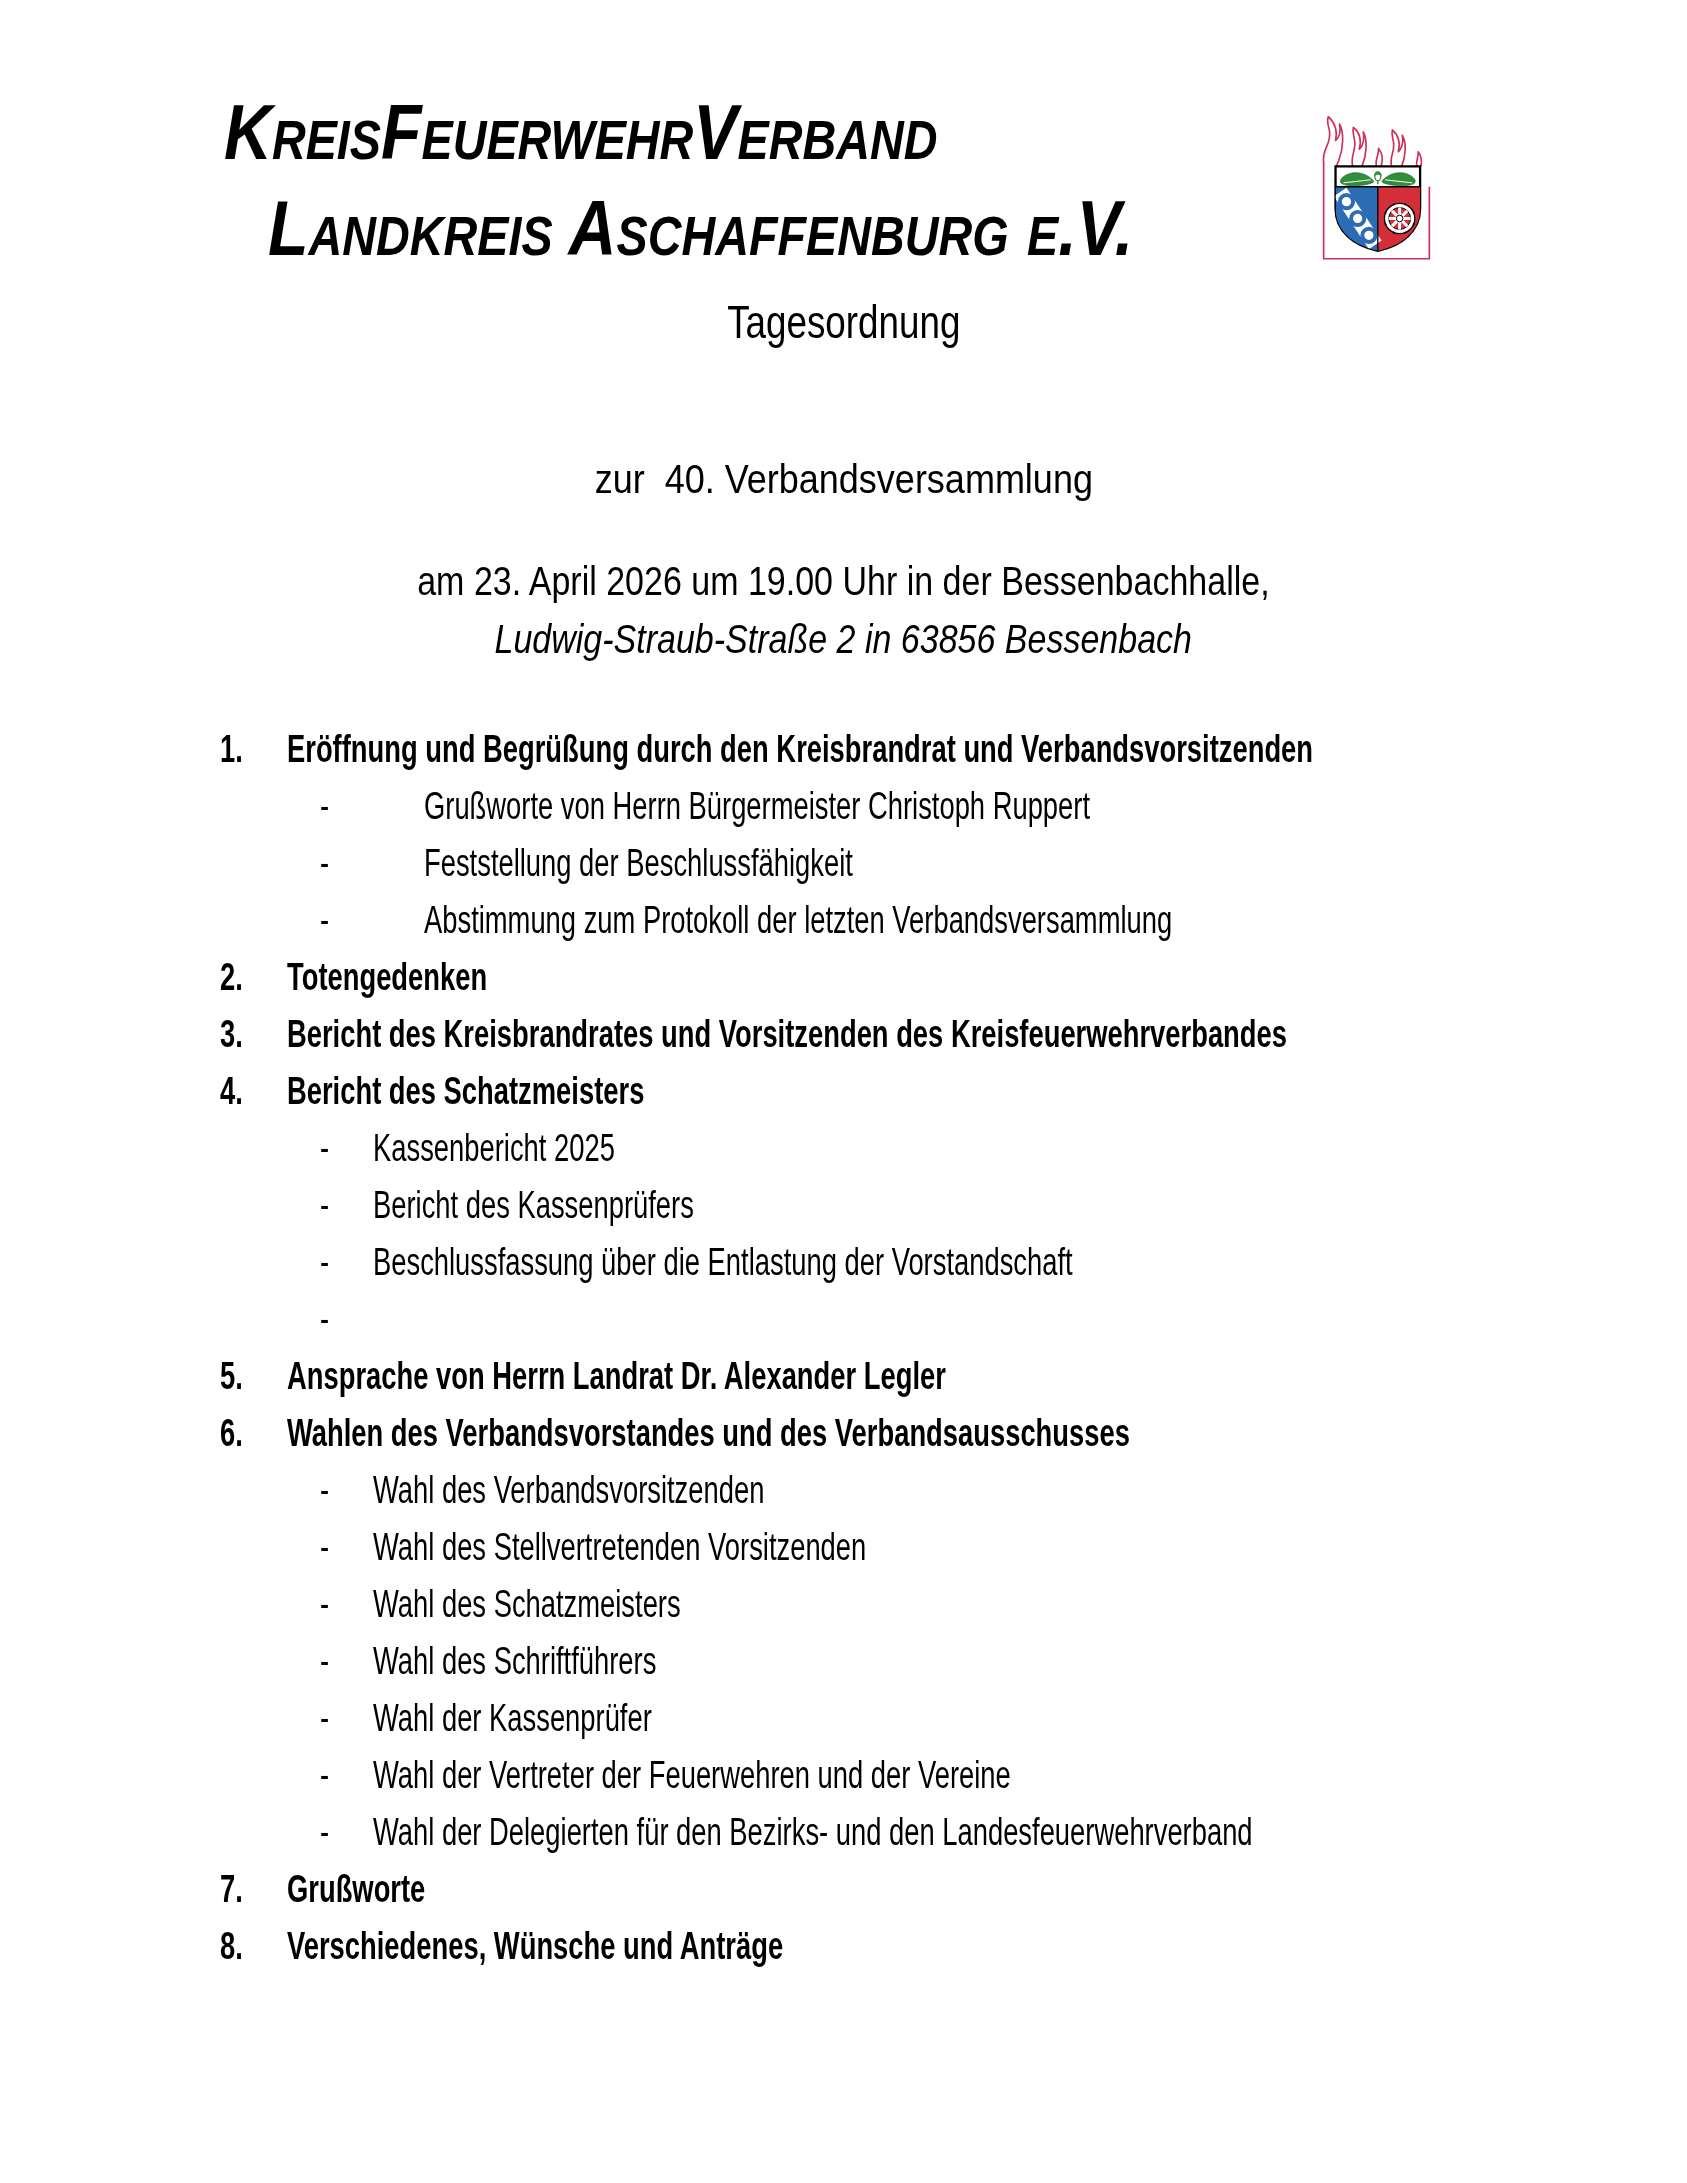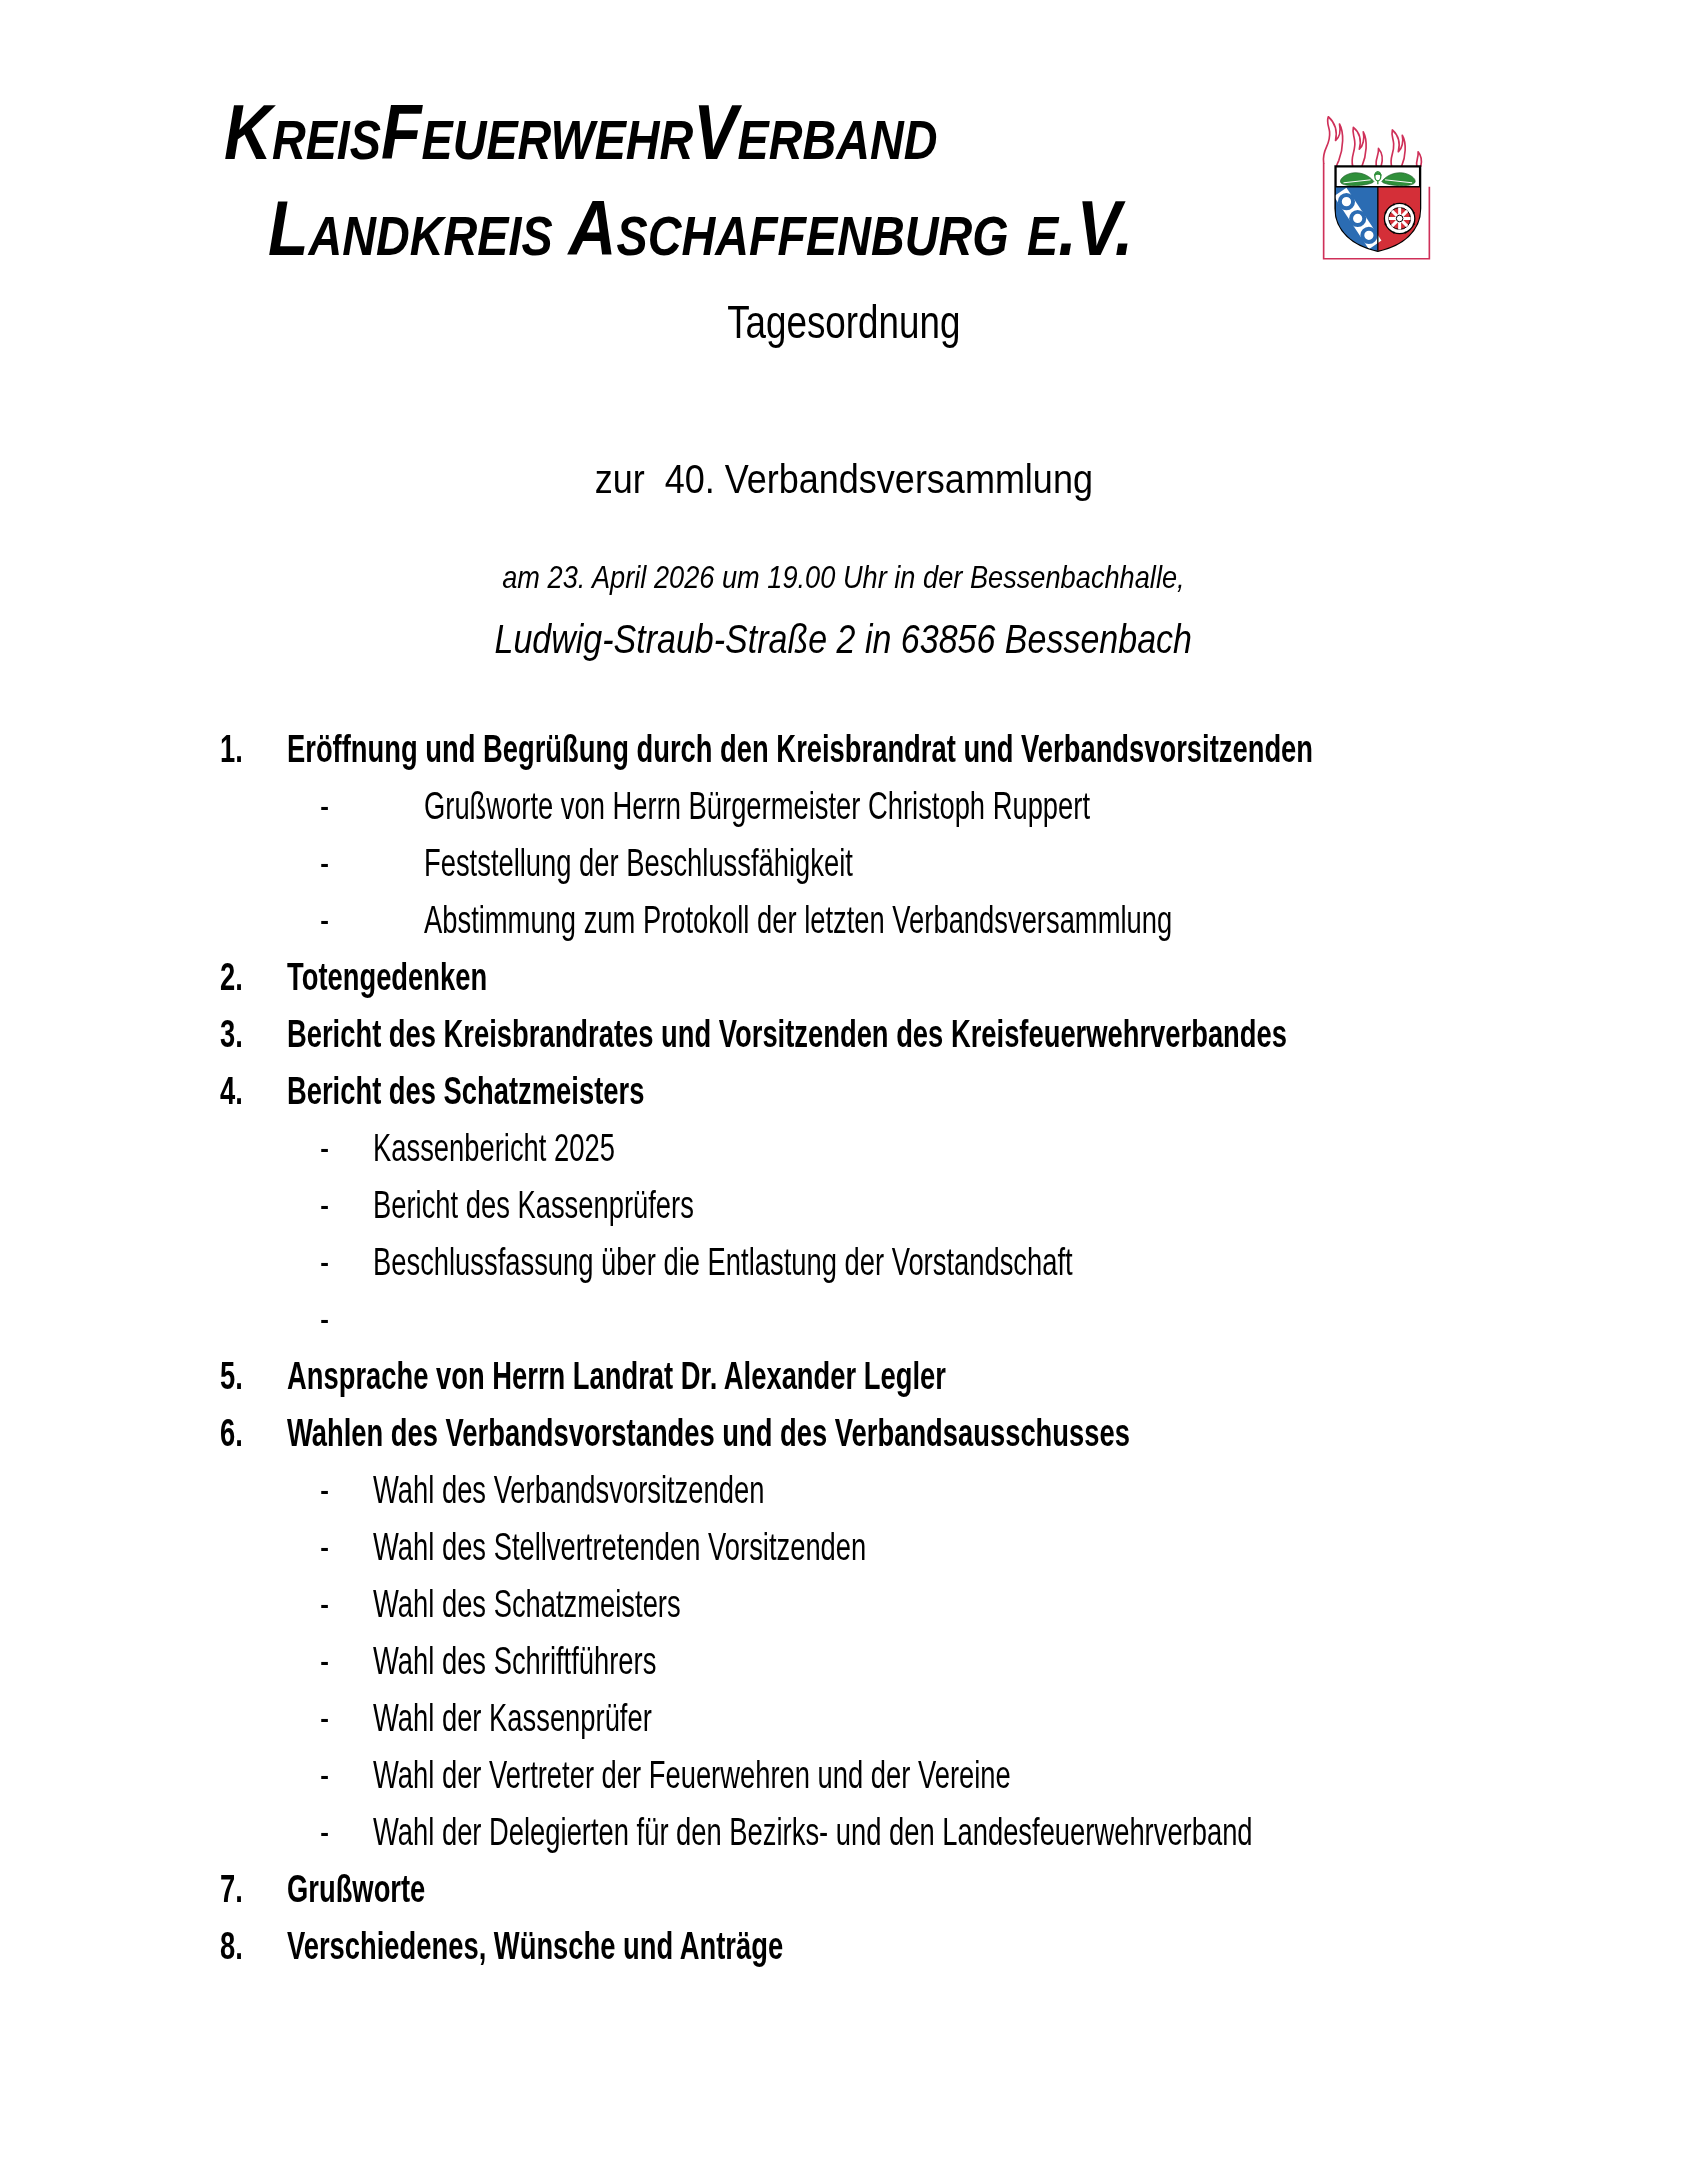--- a/index.html
+++ b/index.html
@@ -22,21 +22,21 @@
   #org2{top:189px;margin-left:44px;}
   .logo{position:absolute;left:1321px;top:98px;width:111px;height:163px;}
   .logo svg{width:100%;height:100%;display:block;}
   
   .centered{position:absolute;left:0;width:1687px;text-align:center;line-height:1;white-space:nowrap;}
   .centered .cx{display:inline-block;white-space:pre;transform-origin:50% 50%;}
   #doc-title{top:299px;font-size:46px;font-weight:normal;}
   #doc-title .cx{transform:scaleX(0.8);}
   #doc-sub{top:459px;font-size:40px;}
   #doc-sub .cx{transform:scaleX(0.9);}
-  #venue1{top:561px;font-size:32px;font-style:italic;}
+  #venue1{top:561px;font-size:40px;}
   #venue2{top:619px;font-size:40px;font-style:italic;}
   #venue1 .cx,#venue2 .cx{transform:scaleX(0.85);}
   
   .agenda{position:absolute;top:721px;left:0;width:1687px;}
   .row{display:flex;height:57px;line-height:57px;font-size:38px;white-space:nowrap;}
   .n{margin-left:220px;width:67px;font-weight:bold;flex:0 0 auto;}
   .t{font-weight:bold;}
   .d{margin-left:320px;width:53px;font-weight:normal;flex:0 0 auto;}
   .sub-wide .d{width:104px;}
   .s{font-weight:normal;}

